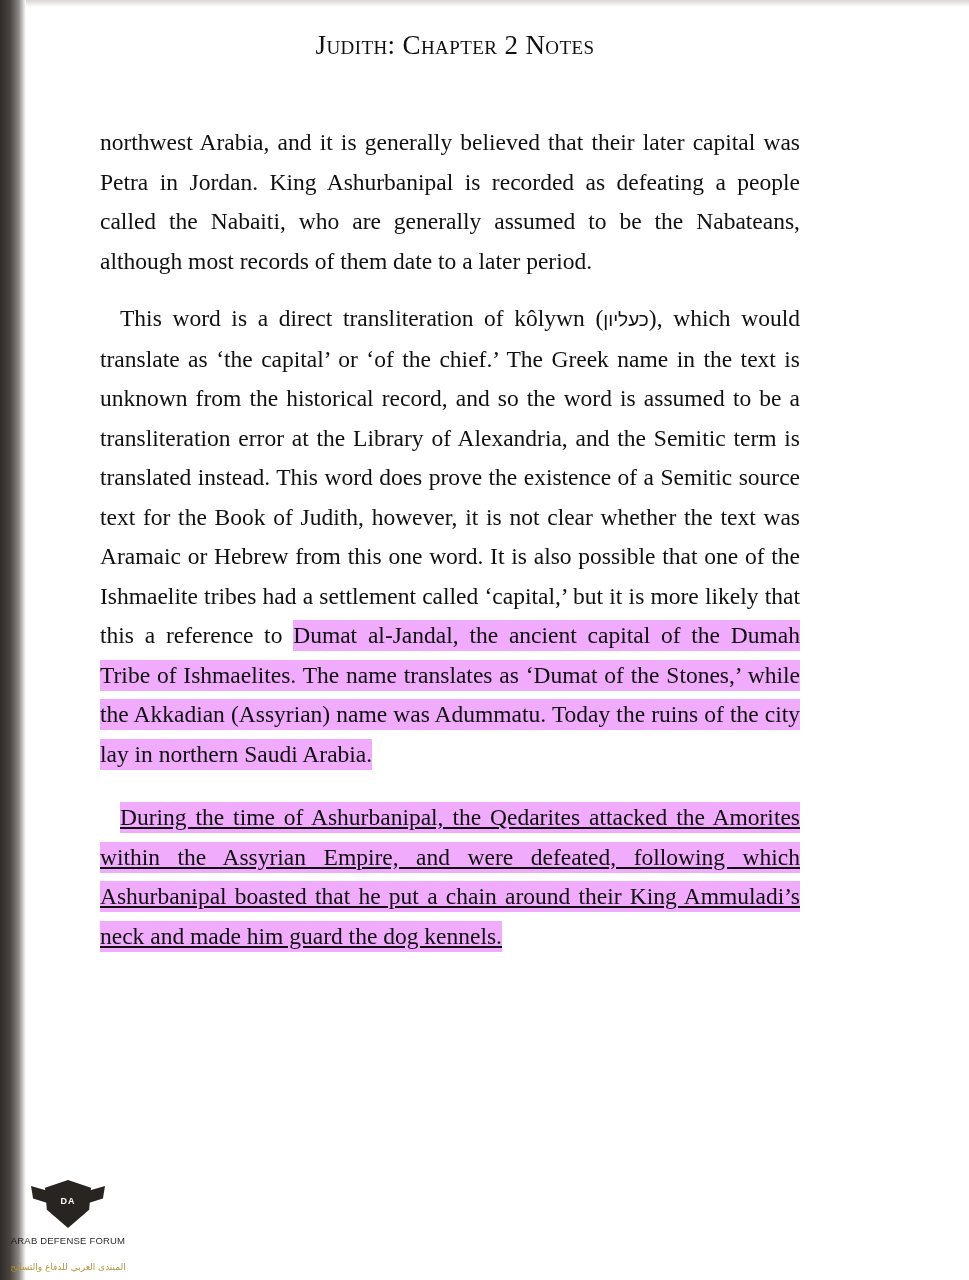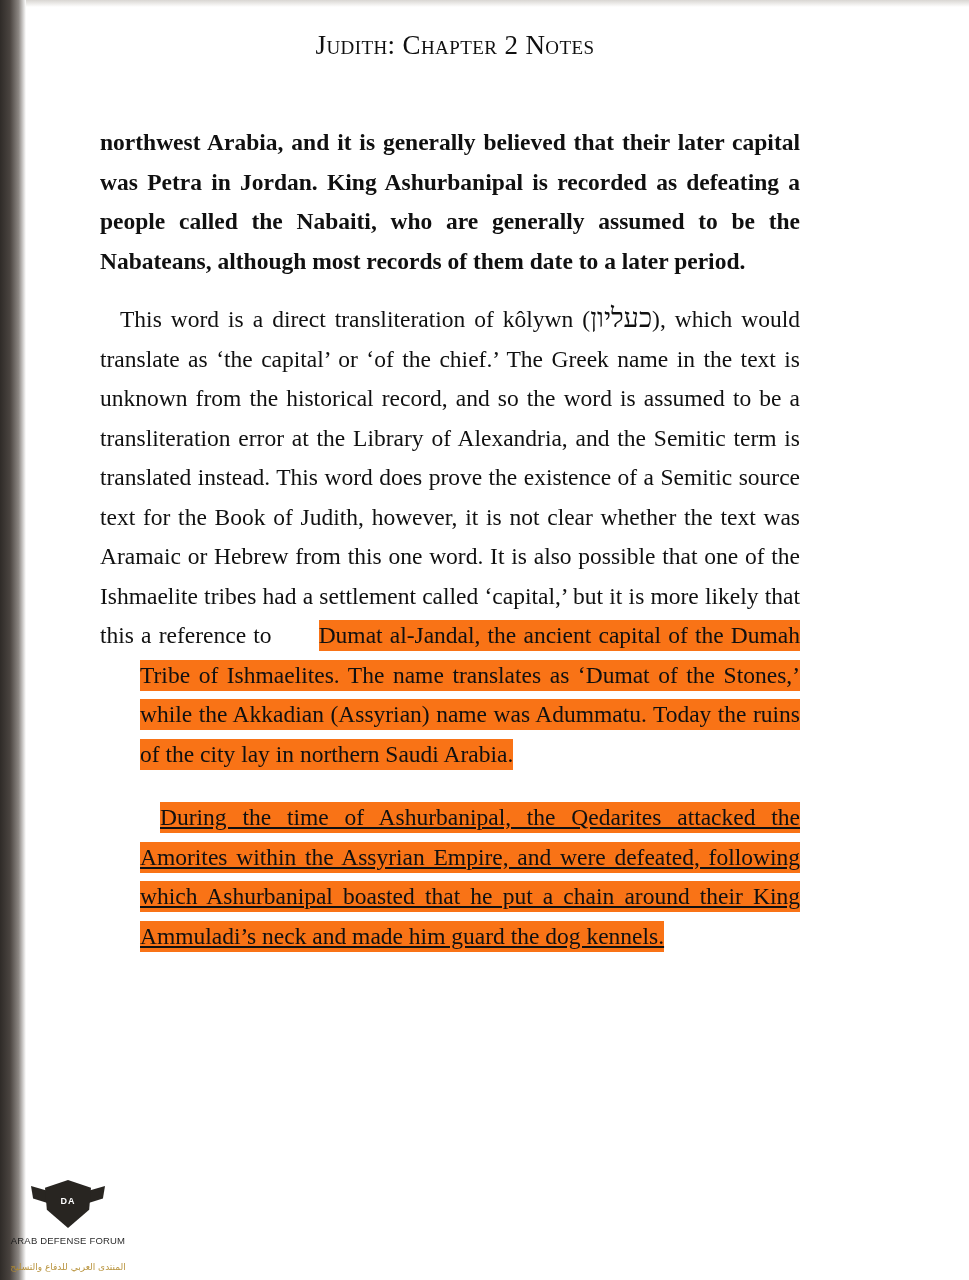--- a/index.html
+++ b/index.html
@@ -79,33 +79,32 @@
     font-weight: bold;
     margin-right: 10px;
   }
   .coptic {
     font-family: "DejaVu Sans", sans-serif;
     font-weight: bold;
     font-size: 21px;
     letter-spacing: -0.5px;
   }
   .hebrew {
-    font-family: Liberation Serif, serif;
-    font-size: 27px;
+    font-family: Liberation Sans, sans-serif;
+    font-size: 19px;
     direction: rtl;
     unicode-bidi: embed;
   }
 
   
   .hl {
-    background-color: #f97316;
+    background-color: #f0abfc;
     box-decoration-break: clone;
     -webkit-box-decoration-break: clone;
     padding: 2px 0 3px 0;
-    margin-left: 40px;
   }
 
   
   .watermark {
     position: absolute;
     left: 8px;
     bottom: 8px;
     width: 120px;
     text-align: center;
     color: #1b1b1b;
@@ -168,21 +167,21 @@
 
 <div class="page">
 
   <div class="scan-edge-top"></div>
   <div class="scan-edge"></div>
 
   <div class="content">
 
     <div class="doc-title">Judith: Chapter 2 Notes</div>
 
-    <p class="body-text" style="margin-top:62px;font-weight:bold;">northwest Arabia, and it is generally believed that their later capital was Petra in Jordan. King Ashurbanipal is recorded as defeating a people called the Nabaiti, who are generally assumed to be the Nabateans, although most records of them date to a later period.</p>
+    <p class="body-text" style="margin-top:62px;">northwest Arabia, and it is generally believed that their later capital was Petra in Jordan. King Ashurbanipal is recorded as defeating a people called the Nabaiti, who are generally assumed to be the Nabateans, although most records of them date to a later period.</p>
 
 
     <p class="body-text indent" style="margin-top:18px;"><span>This word is a direct transliteration of kôlywn (</span><span class="hebrew">כעליון</span><span>), which would translate as ‘the capital’ or ‘of the chief.’ The Greek name in the text is unknown from the historical record, and so the word is assumed to be a transliteration error at the Library of Alexandria, and the Semitic term is translated instead. This word does prove the existence of a Semitic source text for the Book of Judith, however, it is not clear whether the text was Aramaic or Hebrew from this one word. It is also possible that one of the Ishmaelite tribes had a settlement called ‘capital,’ but it is more likely that this a reference to </span><span class="hl">Dumat al-Jandal, the ancient capital of the Dumah Tribe of Ishmaelites. The name translates as ‘Dumat of the Stones,’ while the Akkadian (Assyrian) name was Adummatu. Today the ruins of the city lay in northern Saudi Arabia.</span></p>
 
     <p class="body-text indent" style="margin-top:24px;text-decoration:underline;"><span class="hl">During the time of Ashurbanipal, the Qedarites attacked the Amorites within the Assyrian Empire, and were defeated, following which Ashurbanipal boasted that he put a chain around their King Ammuladi’s neck and made him guard the dog kennels.</span></p>
 
   </div>
 
   <div class="watermark">
     <div class="wm-crest">

